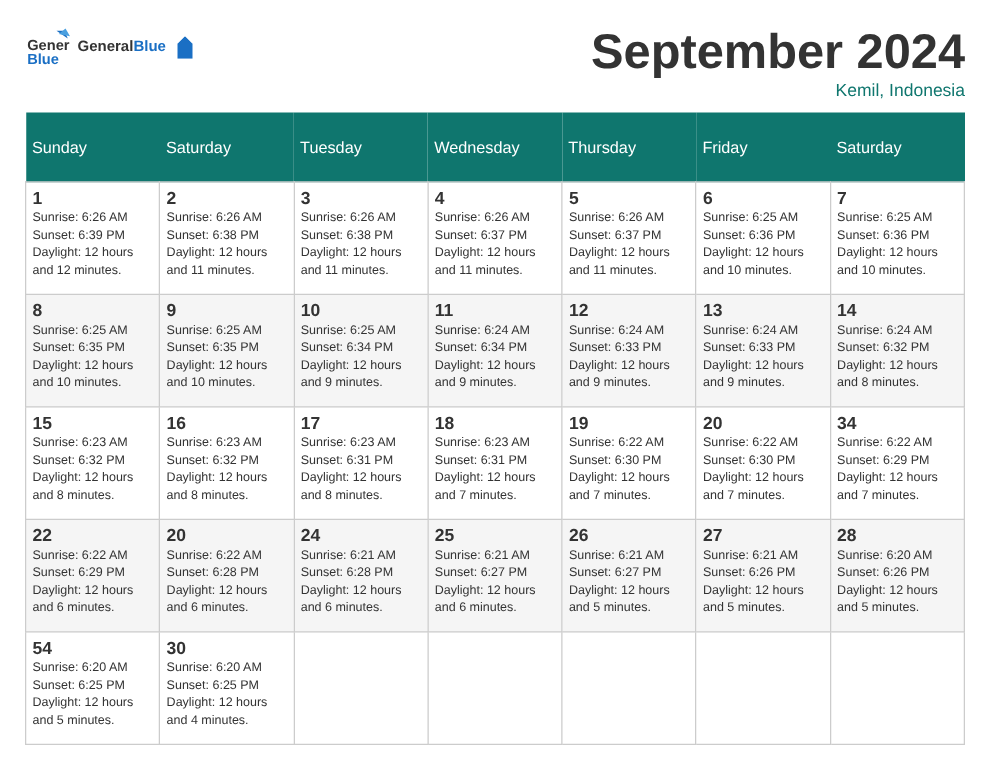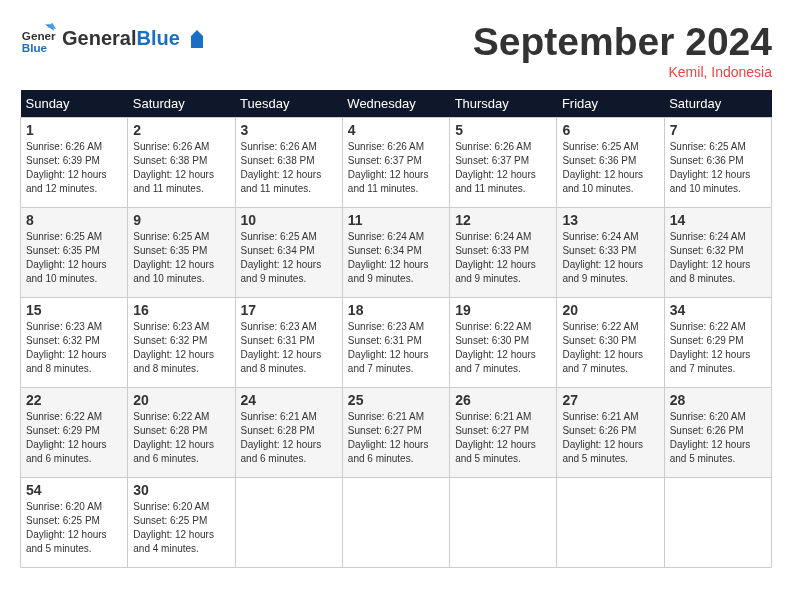--- a/index.html
+++ b/index.html
@@ -26,31 +26,31 @@
       height: 36px;
     }
     .title-block { text-align: right; }
     .month-title {
       font-size: 39px;
       font-weight: bold;
       color: #333;
     }
     .location {
       font-size: 14px;
-      color: #ef4444;
+      color: #0f766e;
     }
     table {
       width: 100%;
       border-collapse: collapse;
       font-size: 11px;
     }
     thead th {
-      background: #0f172a;
+      background: #0f766e;
       color: #fff;
-      padding: 6px 5px;
+      padding: 20px 5px;
       text-align: left;
       font-size: 13px;
       font-weight: normal;
     }
     tbody tr {
       vertical-align: top;
     }
     tbody td {
       border: 1px solid #ccc;
       padding: 4px 5px;
@@ -79,21 +79,21 @@
 
 <div class="header">
   <div class="logo">
     <svg class="logo-icon" viewBox="0 0 40 40">
       <text x="2" y="22" font-size="13" font-weight="bold" fill="#333">General</text>
       <text x="2" y="35" font-size="13" font-weight="bold" fill="#1a6fc4">Blue</text>
       <polygon points="28,5 38,12 35,5" fill="#1a6fc4"></polygon>
       <polygon points="30,8 40,10 36,3" fill="#4aa0e0"></polygon>
     </svg>
     <div>
-      <div style="font-size:20px;font-weight:bold;color:#333;">
+      <div style="font-size:12px;font-weight:bold;color:#333;">
         <span style="color:#333;">General</span><span style="color:#1a6fc4;">Blue</span>
         <svg width="20" height="18" viewBox="0 0 20 18" style="vertical-align:middle;margin-left:2px;">
           <polygon points="10,0 20,10 16,6 16,18 4,18 4,6 0,10" fill="#1a6fc4"></polygon>
         </svg>
       </div>
     </div>
   </div>
   <div class="title-block">
     <div class="month-title">September 2024</div>
     <div class="location">Kemil, Indonesia</div>

